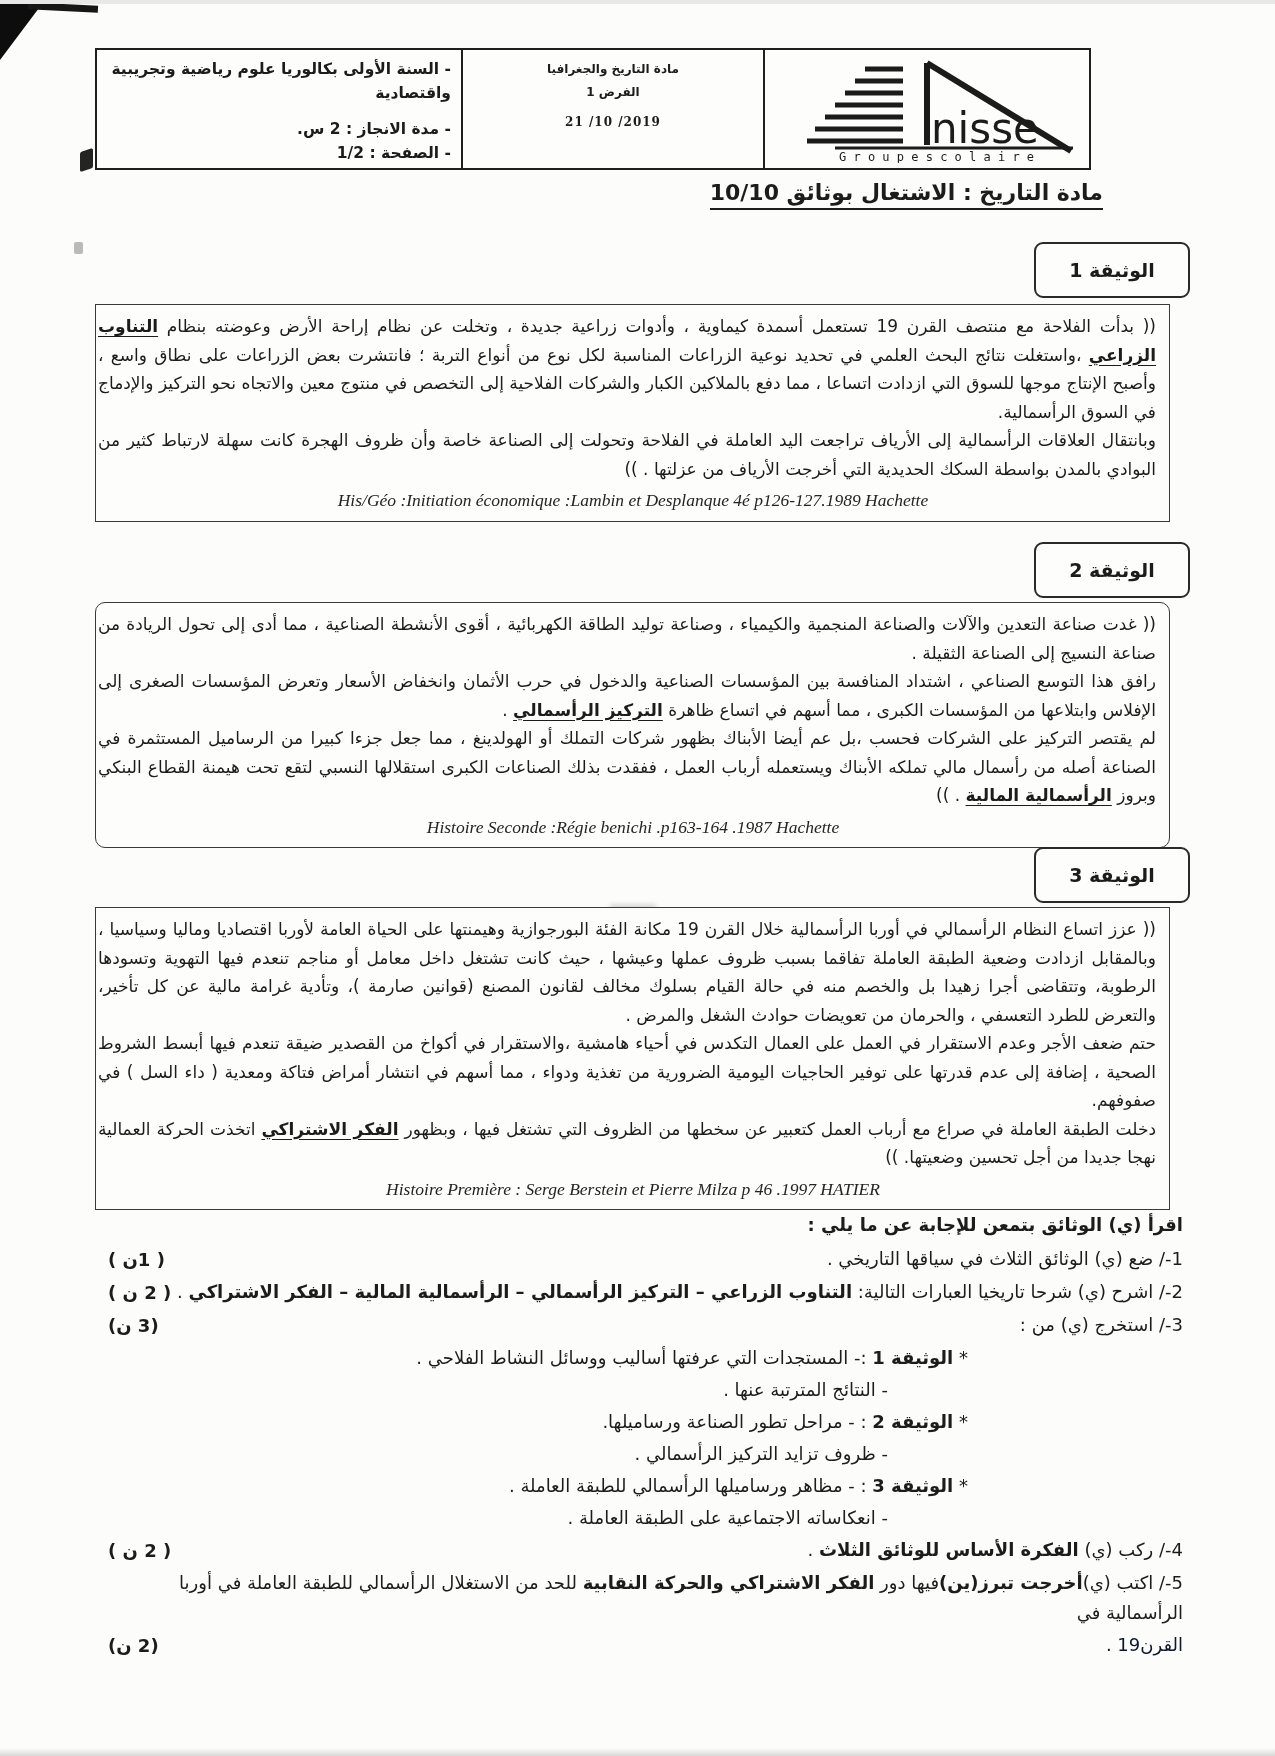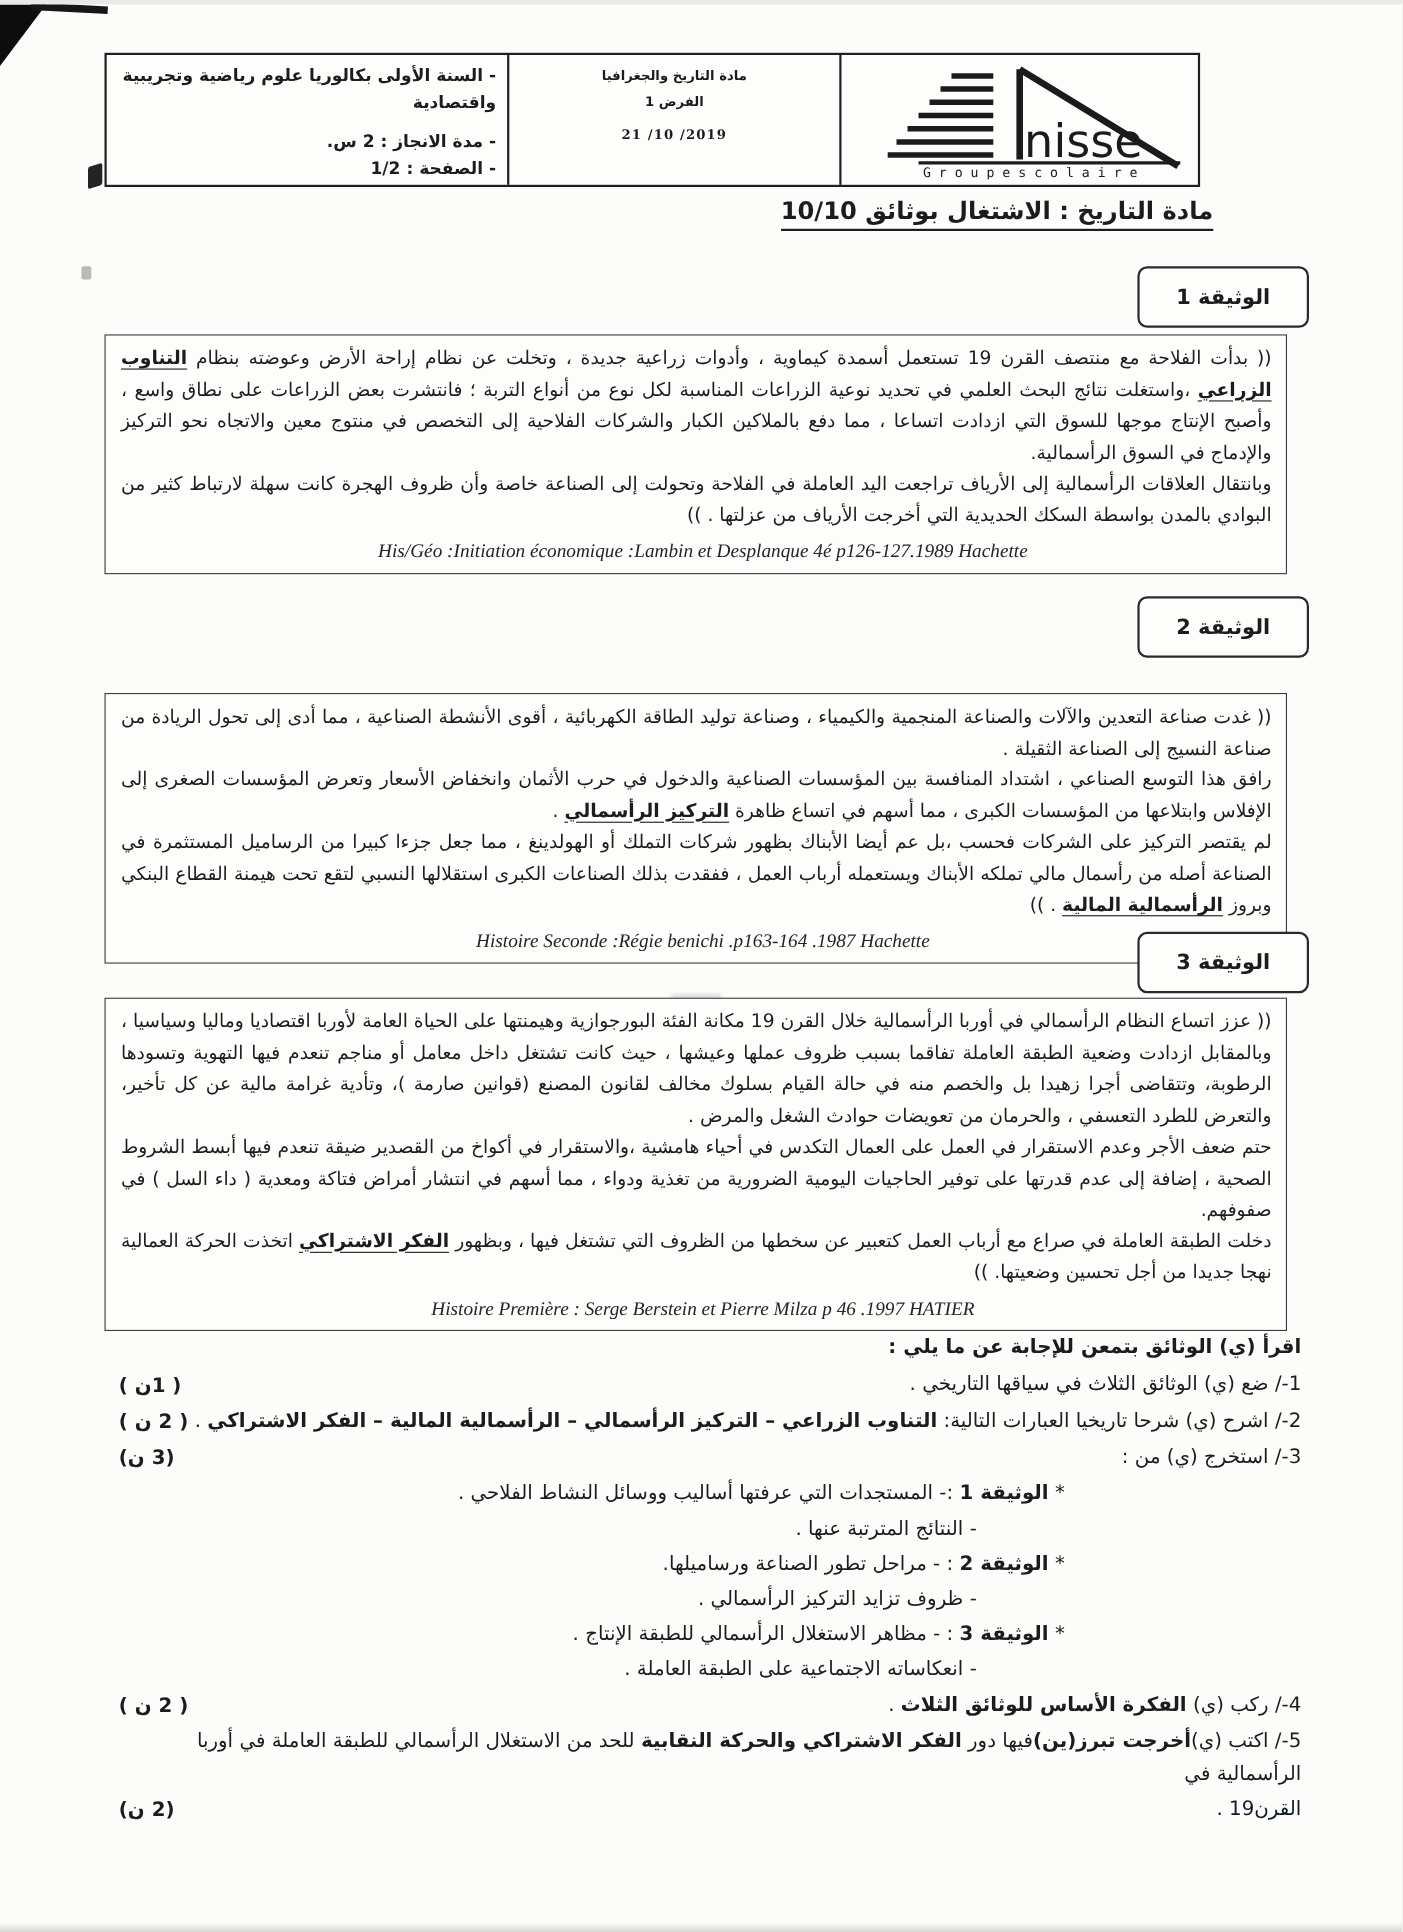--- a/index.html
+++ b/index.html
@@ -43,24 +43,24 @@
     font-size:22px;font-weight:bold;
     border-bottom:2.5px solid #1c1c1c;padding-bottom:3px;}
   
   .doc-label{position:absolute;right:85px;width:152px;height:52px;
     border:2.5px solid #2a2a2a;border-radius:9px;background:#fdfdfc;
     display:flex;align-items:center;justify-content:center;
     font-size:19px;font-weight:bold;}
   .lbl1{top:238px;} .lbl2{top:538px;} .lbl3{top:843px;}
   .doc-box{position:absolute;left:95px;width:1075px;box-sizing:border-box;
     border:1.8px solid #3a3a3a;background:#fdfdfc;
-    padding:7px 13px 6px 14px;
+    padding:7px 13px 6px 2px;
     font-size:17px;line-height:28.5px;}
   .box1{top:300px;min-height:212px;}
-  .box2{top:626px;min-height:232px;}
+  .box2{top:598px;min-height:232px;border-radius:10px;}
   .box3{top:903px;min-height:278px;}
   .para{text-align:justify;}
   .u-term{font-weight:bold;text-decoration:underline;text-underline-offset:4px;}
   .b-term{font-weight:bold;}
   .doc-cite{direction:ltr;text-align:center;
     font-family:"Liberation Serif","DejaVu Serif",serif;font-style:italic;
     font-size:17.5px;margin-top:3px;padding-left:12px;color:#242424;}
   
   .questions{position:absolute;top:1206px;left:108px;width:1075px;
     font-size:18px;line-height:30px;}
@@ -177,21 +177,21 @@
         <div class="q-row indent-2">
           <div class="q-text"><span>- النتائج المترتبة عنها .</span></div>
         </div>
         <div class="q-row indent-1">
           <div class="q-text"><span>* </span><span class="b-term">الوثيقة 2</span><span> : - مراحل تطور الصناعة ورساميلها.</span></div>
         </div>
         <div class="q-row indent-2">
           <div class="q-text"><span>- ظروف تزايد التركيز الرأسمالي .</span></div>
         </div>
         <div class="q-row indent-1">
-          <div class="q-text"><span>* </span><span class="b-term">الوثيقة 3</span><span> : - مظاهر الاستغلال الرأسمالي للطبقة الإنتاج .</span></div>
+          <div class="q-text"><span>* </span><span class="b-term">الوثيقة 3</span><span> : - مظاهر ورساميلها الرأسمالي للطبقة العاملة .</span></div>
         </div>
         <div class="q-row indent-2">
           <div class="q-text"><span>- انعكاساته الاجتماعية على الطبقة العاملة .</span></div>
         </div>
         <div class="q-row indent-0">
           <div class="q-text"><span>4-/ ركب (ي) </span><span class="b-term">الفكرة الأساس للوثائق الثلاث</span><span> .</span></div>
           <div class="q-points">( 2 ن )</div>
         </div>
         <div class="q-row indent-0">
           <div class="q-text"><span>5-/ اكتب (ي)</span><span class="b-term">أخرجت تبرز(ين)</span><span>فيها دور </span><span class="b-term">الفكر الاشتراكي والحركة النقابية</span><span> للحد من الاستغلال الرأسمالي للطبقة العاملة في أوربا الرأسمالية في</span></div>

